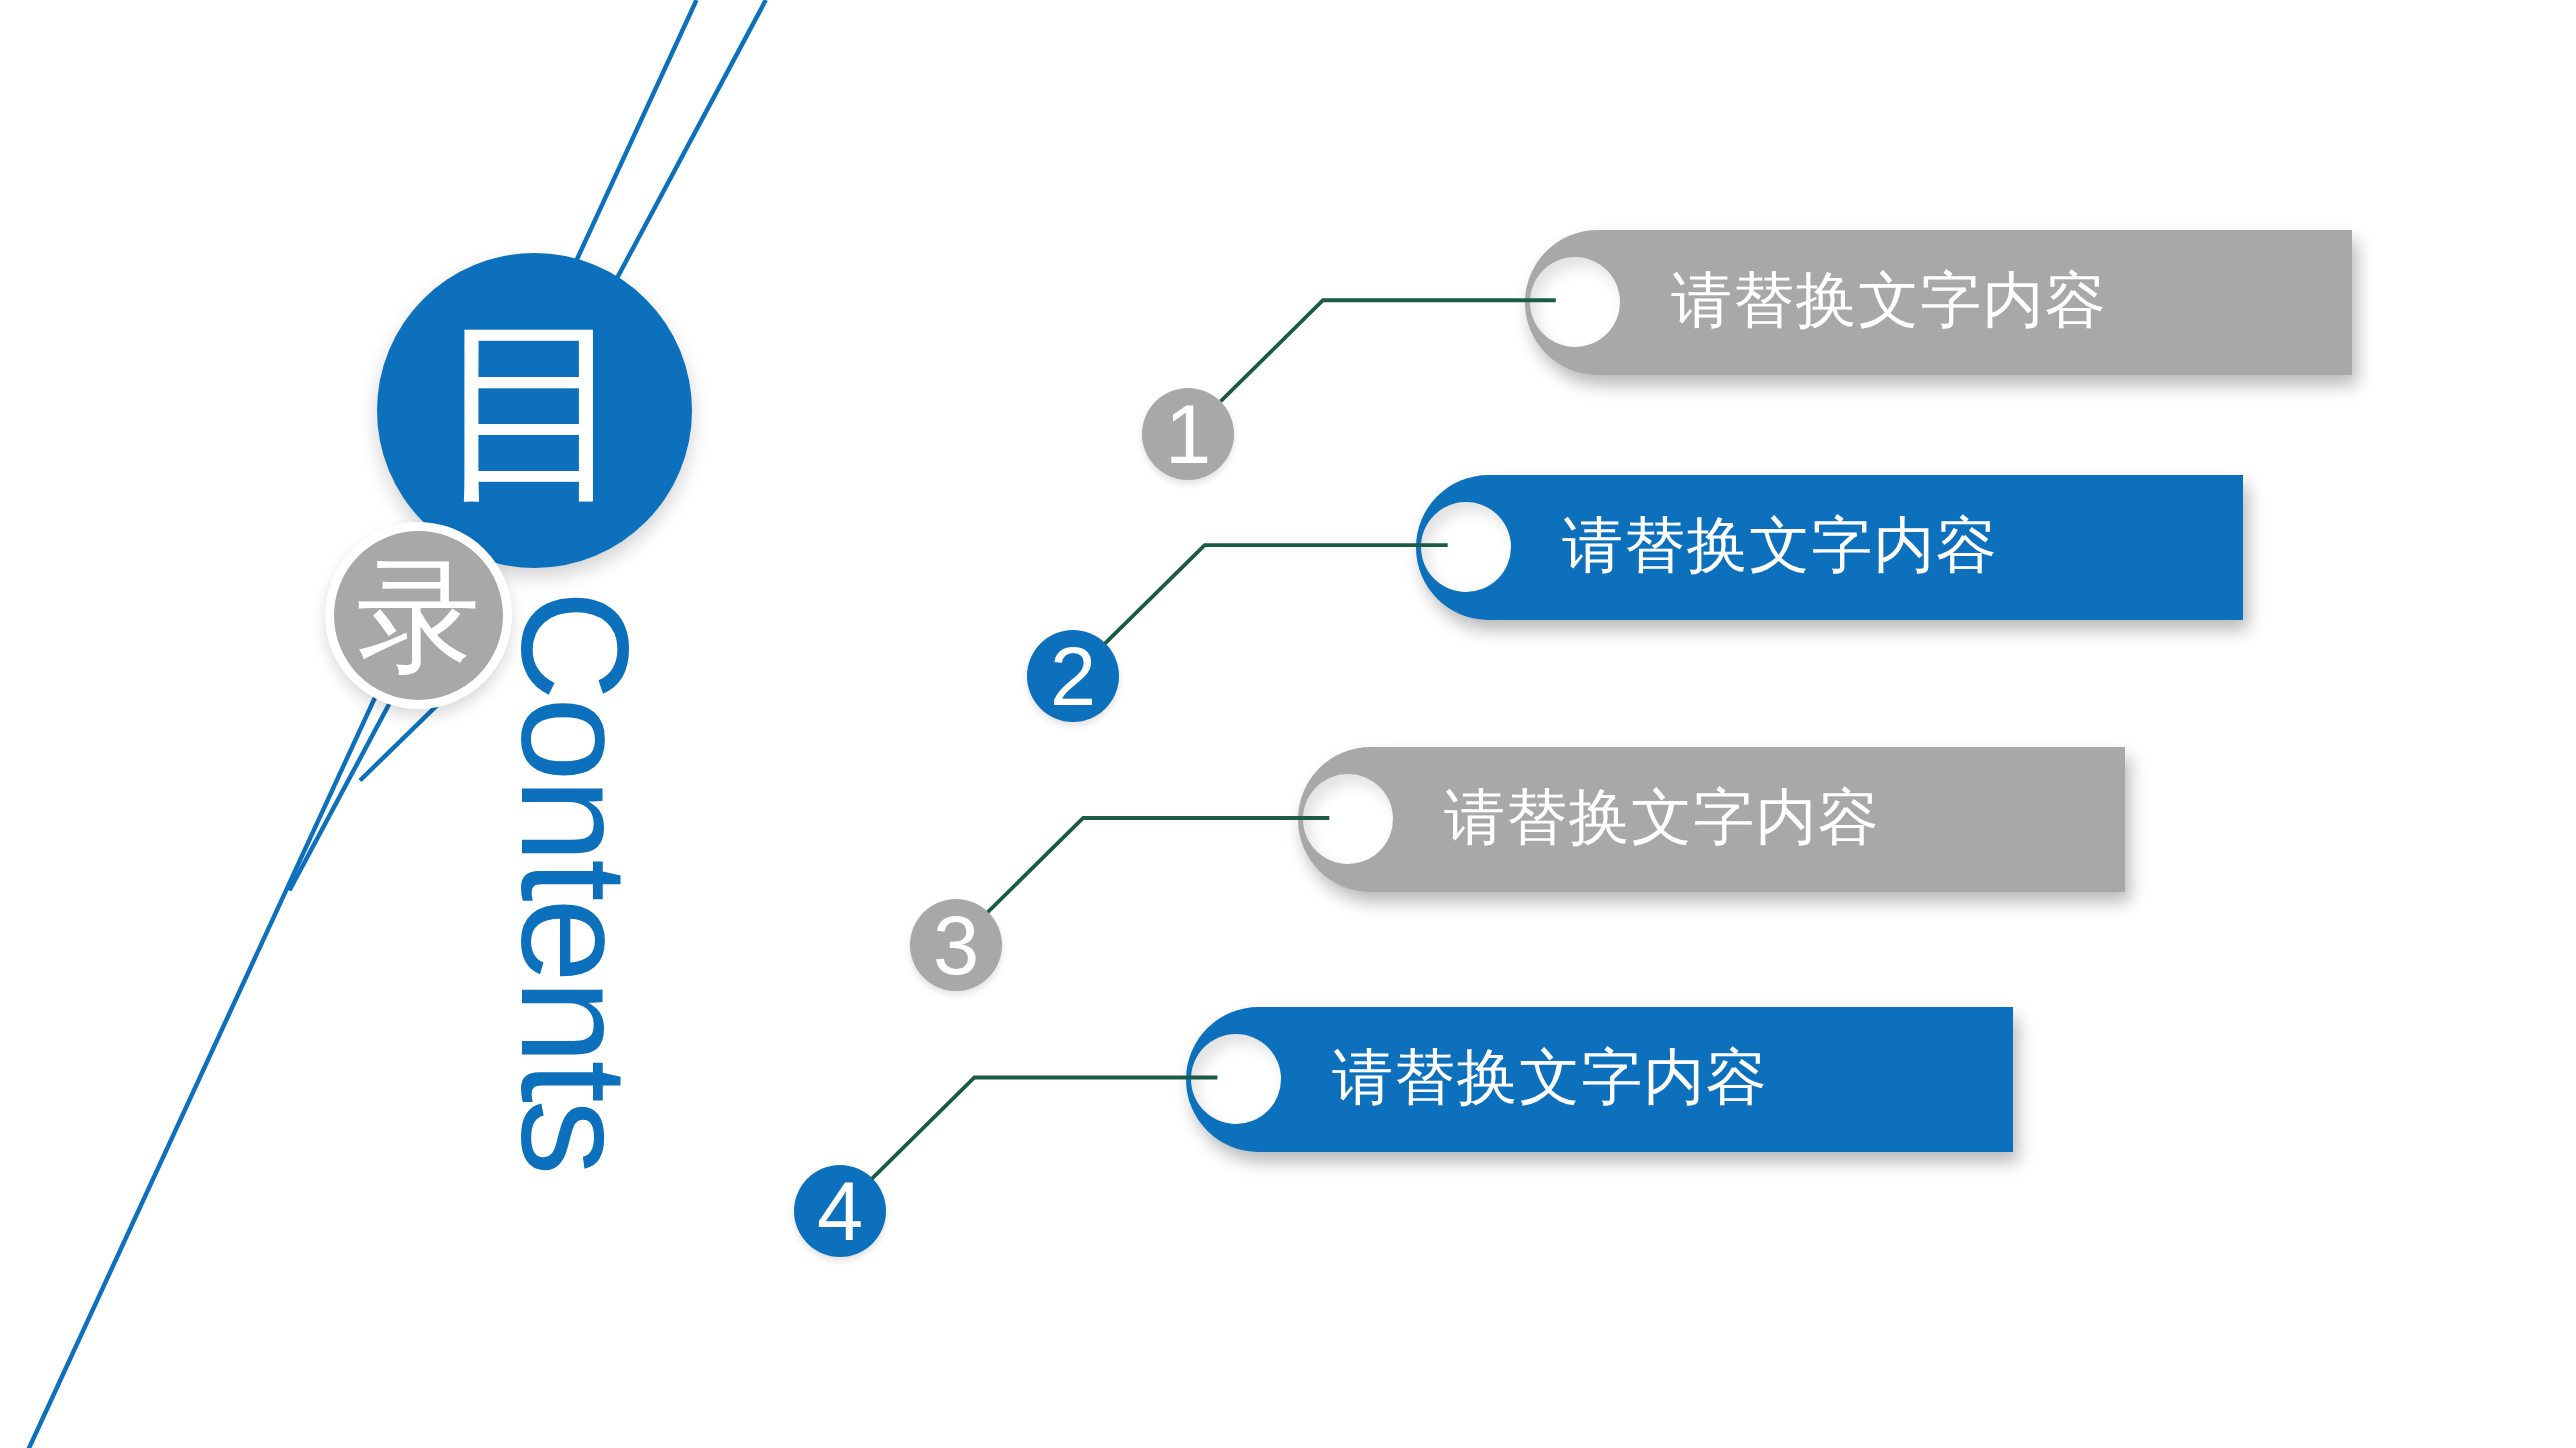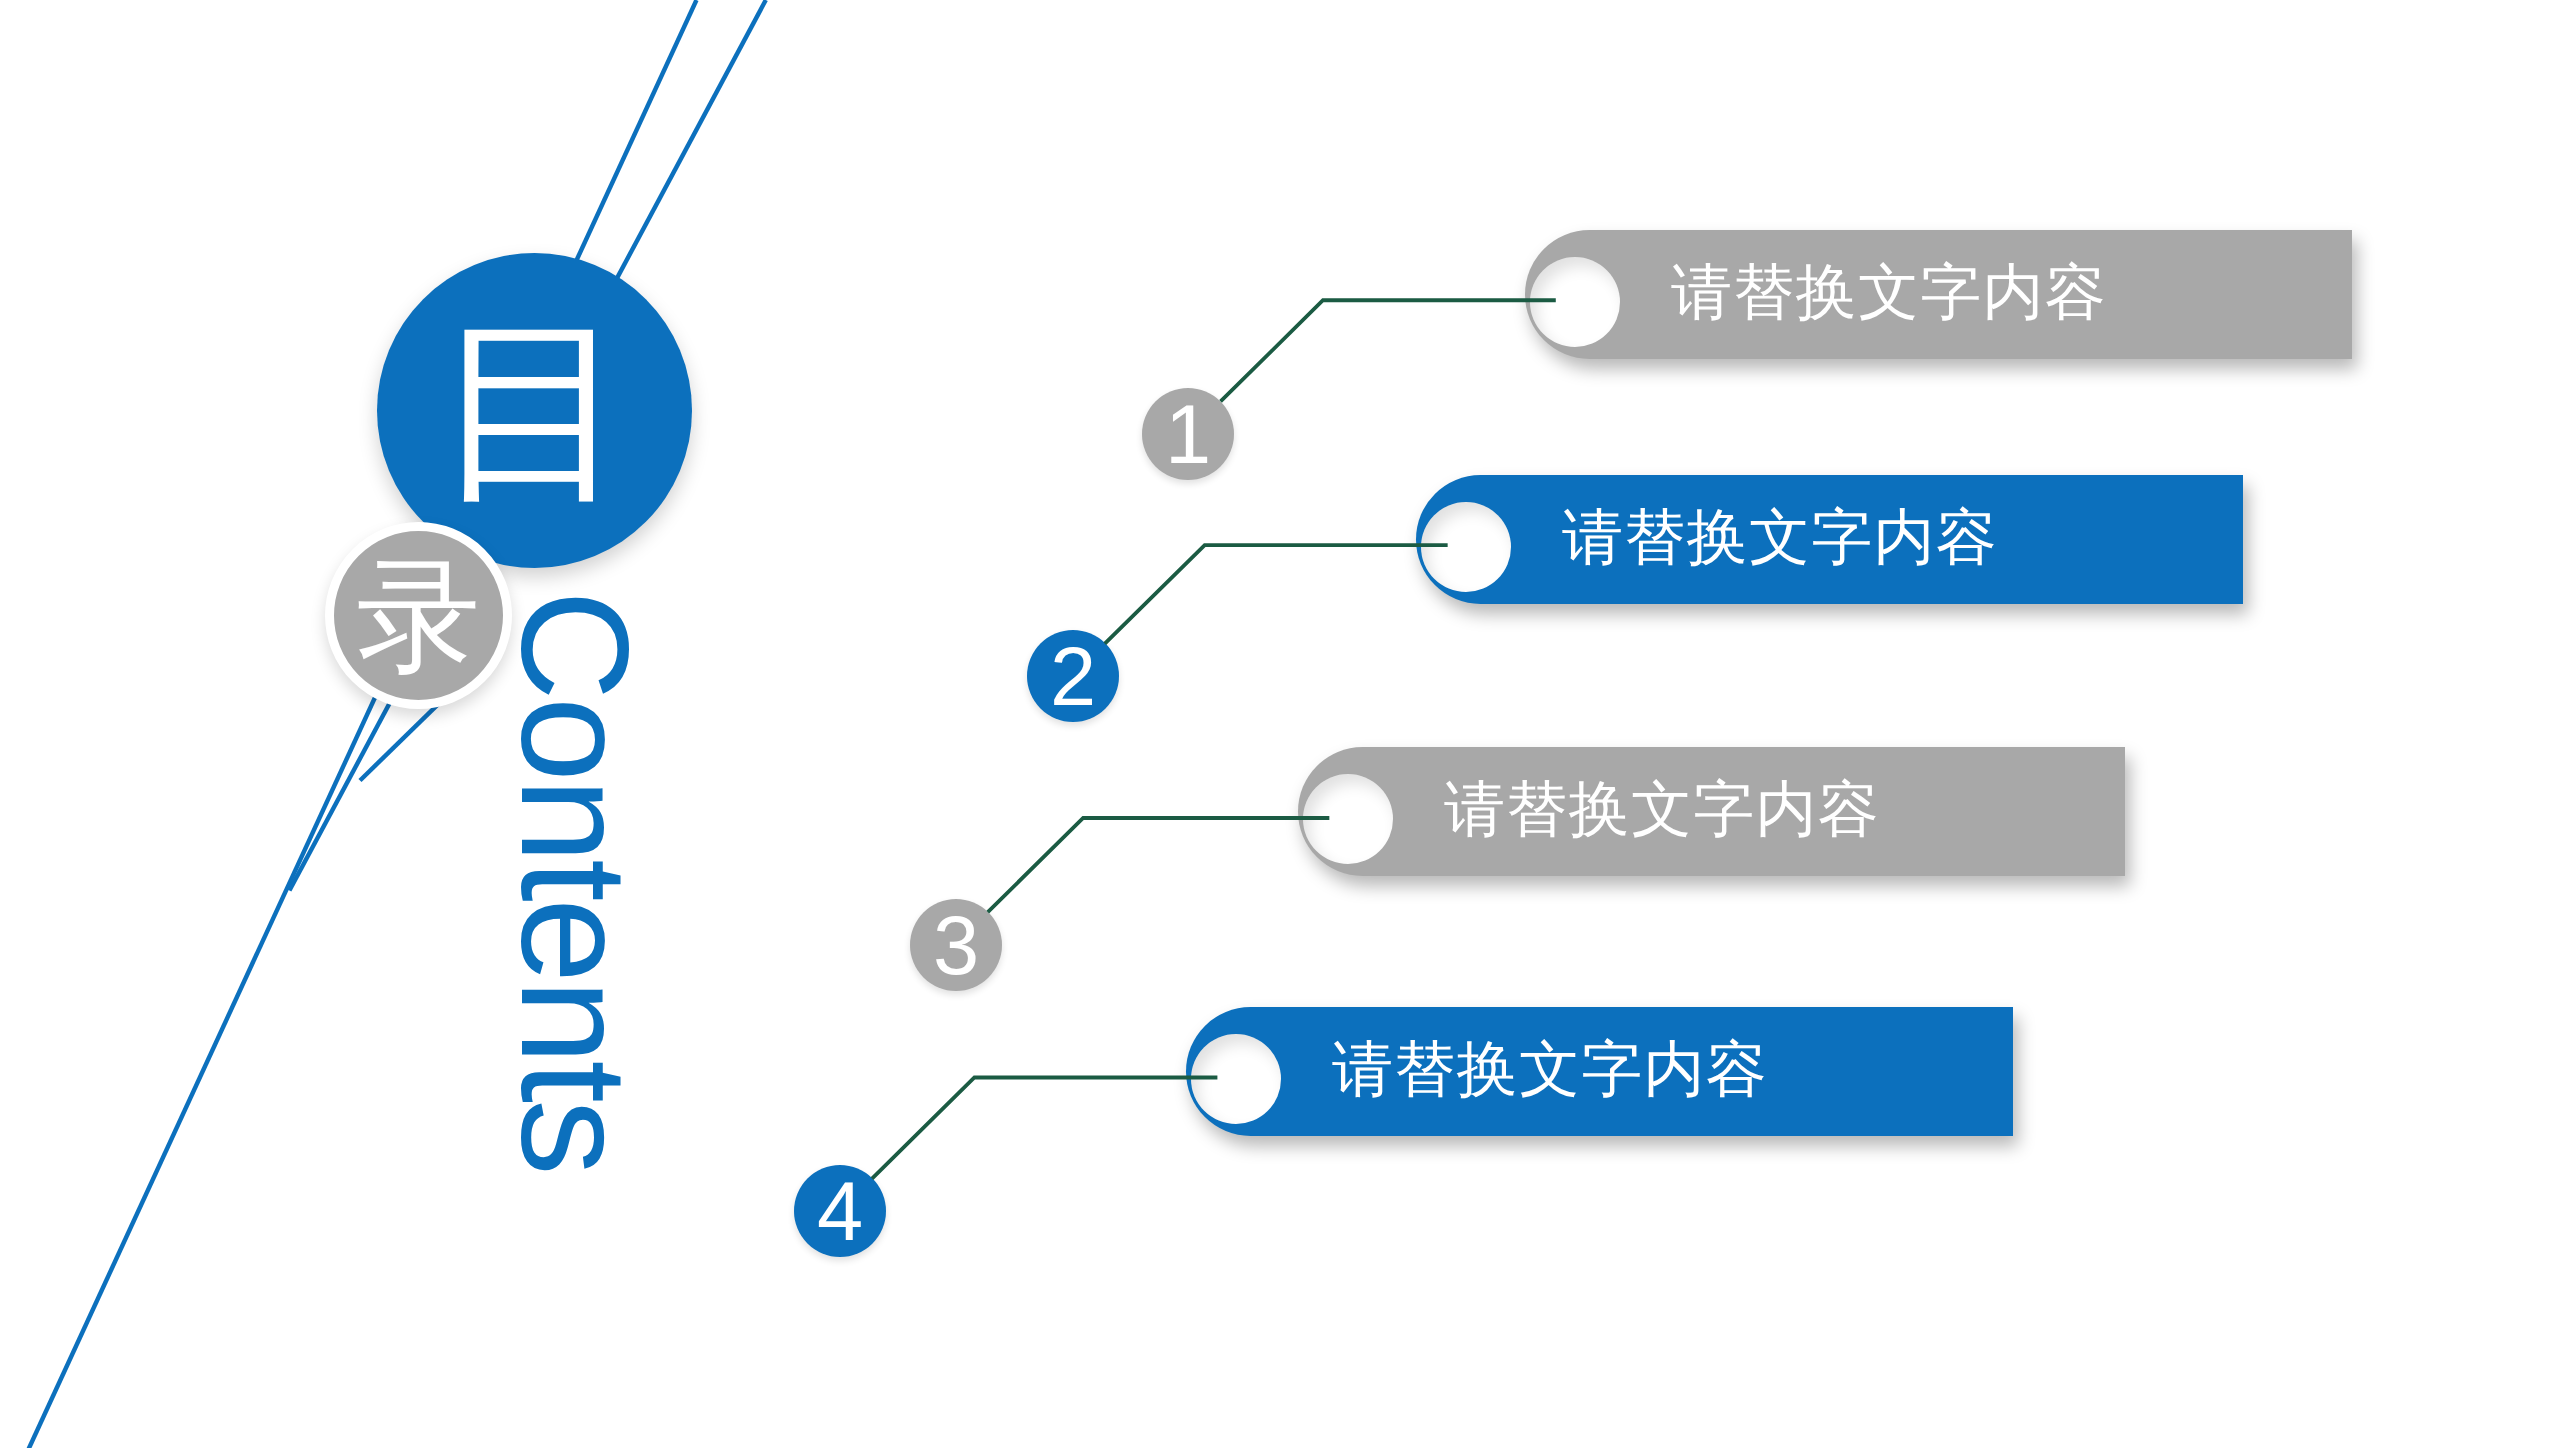--- a/index.html
+++ b/index.html
@@ -38,21 +38,21 @@
   
   .contents-text{
     position:absolute;left:499px;top:590px;z-index:2;
     writing-mode:vertical-rl;text-orientation:mixed;
     font-size:153px;line-height:1;color:var(--blue);
     letter-spacing:-3.8px;white-space:nowrap;
   }
 
   
   .bar{
-    position:absolute;width:827px;height:129px;z-index:5;
+    position:absolute;width:827px;height:145px;z-index:5;
     border-radius:73px 0 0 73px;
     box-shadow:5.1px 10.2px 16.5px rgba(0,0,0,0.28);
   }
   .bar .end-circle{
     position:absolute;left:4.5px;top:27px;width:90px;height:90px;
     border-radius:50%;background:#fff;
     box-shadow:inset 6.4px 9px 15.3px rgba(0,0,0,0.12);
   }
   .bar .bar-label{
     position:absolute;left:146px;top:50%;transform:translateY(-52%);

